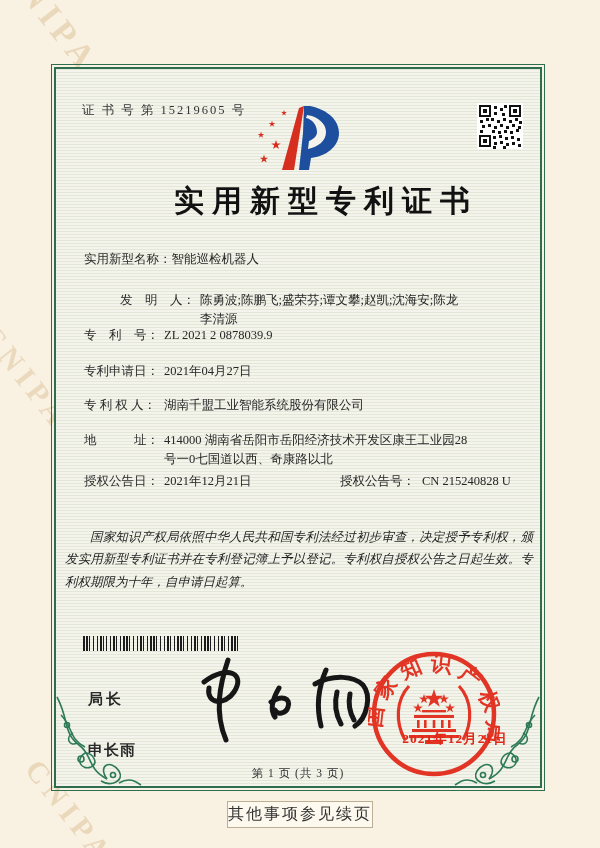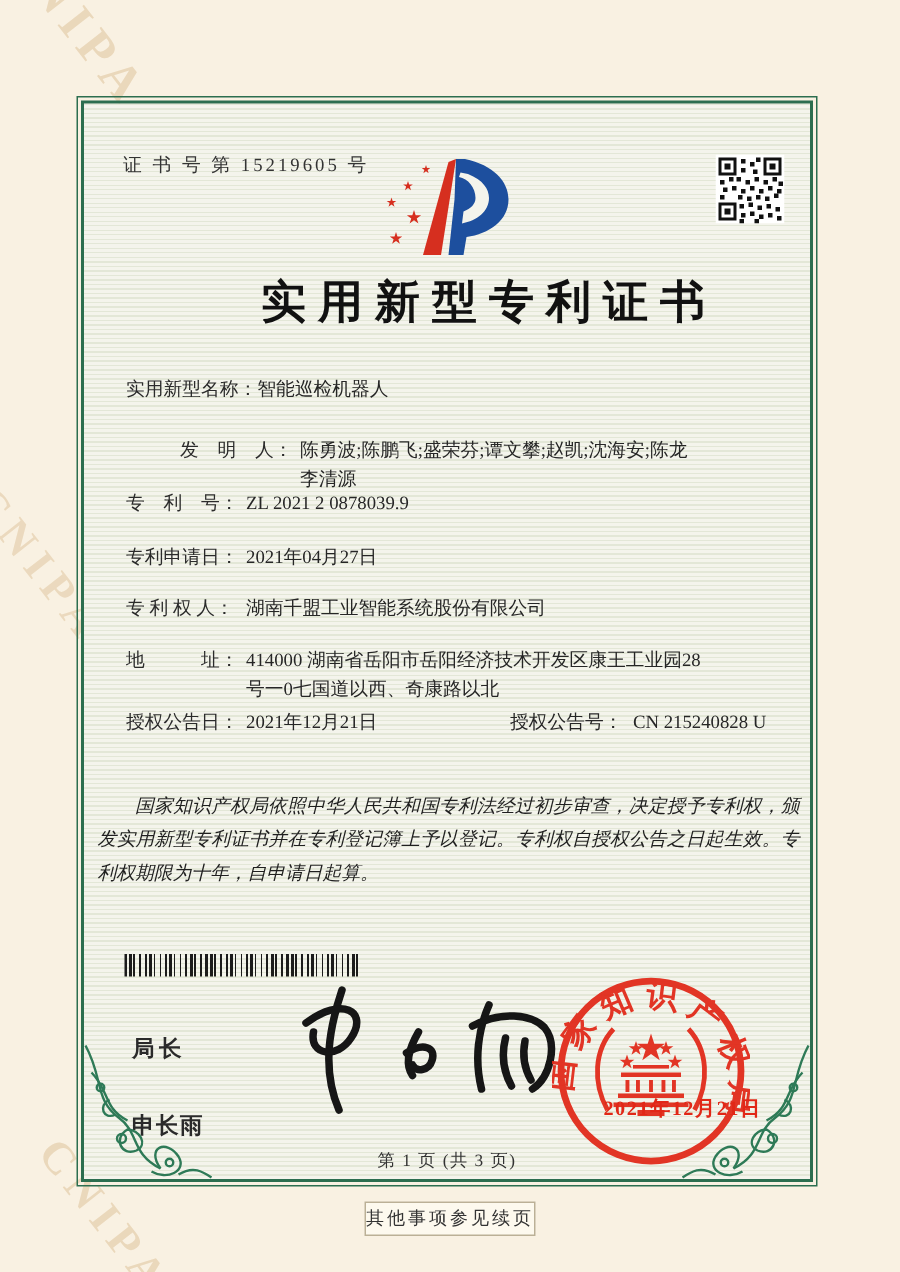--- a/index.html
+++ b/index.html
@@ -74,21 +74,21 @@
 
   .page-num{position:absolute;left:0;top:697px;width:100%;text-align:center;
        font-size:11.5px;color:#333;letter-spacing:1px;}
 
   .corner{position:absolute;pointer-events:none;}
   .corner-br{right:-2px;bottom:-2px;}
   .corner-bl{left:-2px;bottom:-2px;transform:scaleX(-1);}
 
   .footer-note{position:absolute;left:50%;top:801px;transform:translateX(-50%);
        background:#fdf9ee;border:1px solid #bbb096;padding:2px 0;
-       font-size:12px;color:#333;letter-spacing:2px;white-space:nowrap;}
+       font-size:16px;color:#333;letter-spacing:2px;white-space:nowrap;}
 </style>
 </head>
 <body>
 
 <div class="page">
 
   <div class="wm wm1">CNIPA</div>
   <div class="wm wm2">CNIPA</div>
   <div class="wm wm3">CNIPA</div>
   <div class="wm wm4">CNIPA</div>

